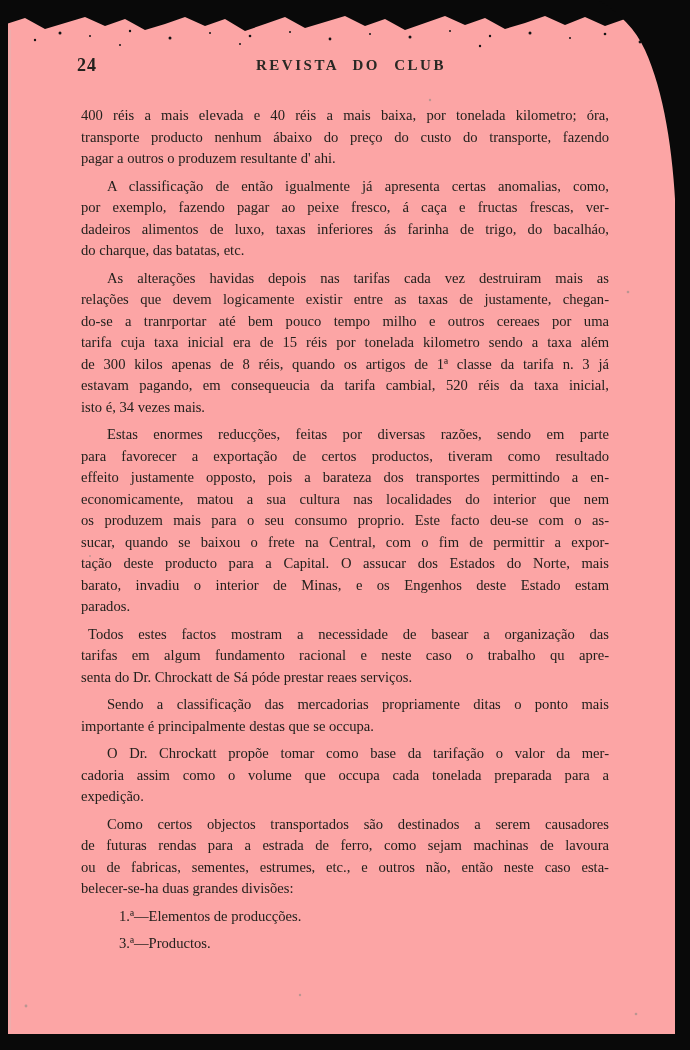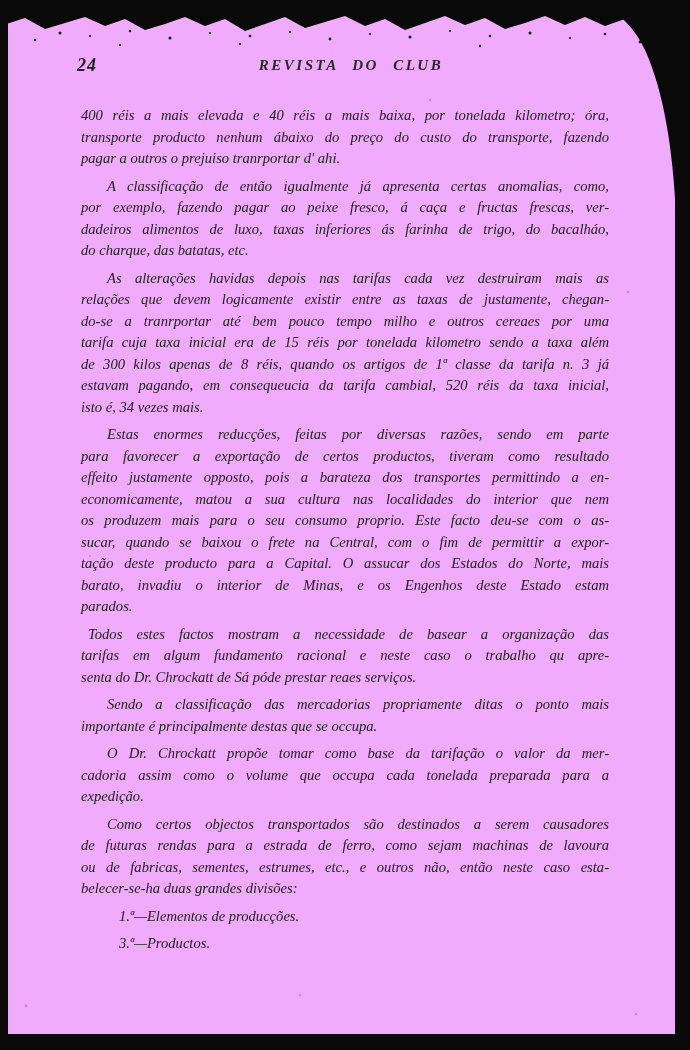--- a/index.html
+++ b/index.html
@@ -5,22 +5,21 @@
   html, body { margin: 0; padding: 0; }
   body {
     width: 690px; height: 1050px;
     background: #070707;
     font-family: "Liberation Serif", serif;
     overflow: hidden;
   }
   .stage { position: relative; width: 690px; height: 1050px; background: #070707; overflow: hidden; }
   .paper {
     position: absolute; left: 8px; top: 0; right: 15px; bottom: 16px;
-    background: #f0abfc;
-    font-style: italic;
+    background: #fca5a5;
   }
   .content { padding: 55px 60px 0 67px; }
   .pagehead { position: relative; height: 24px; }
   .pnum {
     position: absolute; left: 2px; top: 0;
     font-size: 18px; font-weight: bold; letter-spacing: 1px; color: #23211d;
   }
   .ptitle {
     position: absolute; left: 12px; right: 0; top: 2px; text-align: center;
     font-size: 15px; font-weight: bold; letter-spacing: 2.5px; word-spacing: 8px;
@@ -51,21 +50,21 @@
       <header class="pagehead">
         <span class="pnum">24</span>
         <span class="ptitle">REVISTA DO CLUB</span>
       </header>
 
       <main class="text">
 
         <p class="para">
           <span class="l">400 réis a mais elevada e 40 réis a mais baixa, por tonelada kilometro; óra,</span>
           <span class="l">transporte producto nenhum ábaixo do preço do custo do transporte, fazendo</span>
-          <span class="l e">pagar a outros o prejuiso tranrportar d' ahi.</span>
+          <span class="l e">pagar a outros o produzem resultante d' ahi.</span>
         </p>
 
         <p class="para">
           <span class="l i">A classificação de então igualmente já apresenta certas anomalias, como,</span>
           <span class="l">por exemplo, fazendo pagar ao peixe fresco, á caça e fructas frescas, ver-</span>
           <span class="l">dadeiros alimentos de luxo, taxas inferiores ás farinha de trigo, do bacalháo,</span>
           <span class="l e">do charque, das batatas, etc.</span>
         </p>
 
         <p class="para">

